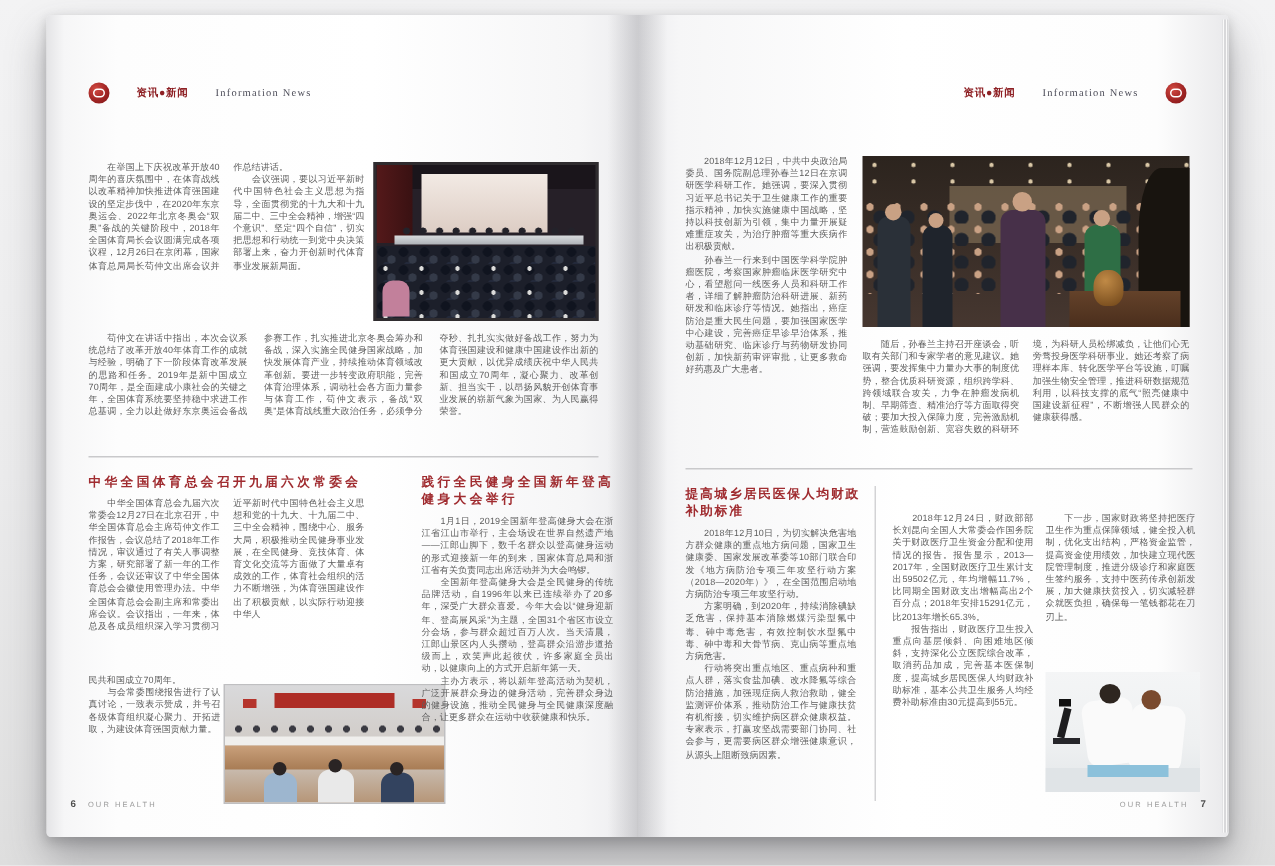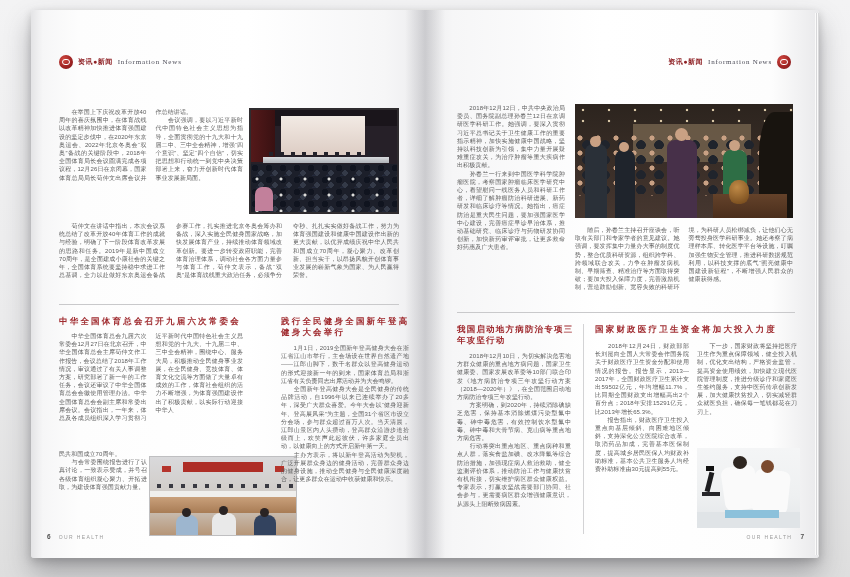--- a/index.html
+++ b/index.html
@@ -14,21 +14,21 @@
   .page-left { left:0; border-radius:3px 0 0 3px;
     background:linear-gradient(90deg,#e4e4e6 0%,#f6f6f7 3%,#fdfdfd 12%,#ffffff 55%,#f6f6f7 90%,#ececee 100%); }
   .page-right { right:0; border-radius:0 3px 3px 0;
     background:linear-gradient(90deg,#ebebed 0%,#f6f6f7 7%,#ffffff 45%,#fdfdfd 88%,#e9e9eb 100%); }
   .spine { position:absolute; left:374px; top:0; width:40px; height:548px; pointer-events:none;
     background:linear-gradient(90deg,rgba(90,90,98,0) 0%,rgba(90,90,98,.22) 50%,rgba(90,90,98,0) 100%); }
   .edge-right { position:absolute; right:0; top:3px; bottom:3px; width:4px;
     background:repeating-linear-gradient(90deg,#fafafa 0 1px,#d8d8da 1px 2px); }
 
   
-  .ph { position:absolute; top:44px; display:flex; align-items:center; gap:5px; height:16px; }
+  .ph { position:absolute; top:44px; display:flex; align-items:center; gap:18px; height:16px; }
   .ph-left { left:28px; }
   .ph-right { right:28px; }
   .logo { width:14px; height:14px; border-radius:50%; position:relative; flex:0 0 auto;
     background:radial-gradient(circle at 35% 32%, #d24a42 0%, #a02424 55%, #7d1717 100%); }
   .logo::before { content:""; position:absolute; left:3px; top:3.5px; right:3px; bottom:4px;
     border:1.3px solid #fff; border-radius:4px; }
   .h-cn { font-size:7px; font-weight:bold; color:#8e2024; letter-spacing:.5px; }
   .h-en { font-size:7px; color:#4c4c58; font-family:"Liberation Serif", serif; letter-spacing:.8px; }
 
   
@@ -241,26 +241,25 @@
             <div class="p2-counter"></div>
             <div class="p2-pot"></div>
           </figure>
           <div class="bodytext cols-2 a4-bottom">　　随后，孙春兰主持召开座谈会，听取有关部门和专家学者的意见建议。她强调，要发挥集中力量办大事的制度优势，整合优质科研资源，组织跨学科、跨领域联合攻关，力争在肿瘤发病机制、早期筛查、精准治疗等方面取得突破；要加大投入保障力度，完善激励机制，营造鼓励创新、宽容失败的科研环境，为科研人员松绑减负，让他们心无旁骛投身医学科研事业。她还考察了病理样本库、转化医学平台等设施，叮嘱加强生物安全管理，推进科研数据规范利用，以科技支撑的底气“照亮健康中国建设新征程”，不断增强人民群众的健康获得感。</div>
         </div>
       </div>
 
       <div class="rule-h" style="left:32px; top:302px; width:338px;"></div>
       <div class="rule-v" style="left:158px; top:314px; height:210px;"></div>
 
-      <h2 class="hl hl-sub a5-title">我国启动地方病防治专项三年攻坚行动</h2>
+      <h2 class="hl hl-sub a5-title">提高城乡居民医保人均财政补助标准</h2>
       <div class="bodytext a5-body">　　2018年12月10日，为切实解决危害地方群众健康的重点地方病问题，国家卫生健康委、国家发展改革委等10部门联合印发《地方病防治专项三年攻坚行动方案（2018—2020年）》，在全国范围启动地方病防治专项三年攻坚行动。
 　　方案明确，到2020年，持续消除碘缺乏危害，保持基本消除燃煤污染型氟中毒、砷中毒危害，有效控制饮水型氟中毒、砷中毒和大骨节病、克山病等重点地方病危害。
 　　行动将突出重点地区、重点病种和重点人群，落实食盐加碘、改水降氟等综合防治措施，加强现症病人救治救助，健全监测评价体系，推动防治工作与健康扶贫有机衔接，切实维护病区群众健康权益。专家表示，打赢攻坚战需要部门协同、社会参与，更需要病区群众增强健康意识，从源头上阻断致病因素。</div>
 
-      <h2 class="hl hl-sub a6-title">国家财政医疗卫生资金将加大投入力度</h2>
       <div class="a6-row">
         <div class="bodytext a6-col1">　　2018年12月24日，财政部部长刘昆向全国人大常委会作国务院关于财政医疗卫生资金分配和使用情况的报告。报告显示，2013—2017年，全国财政医疗卫生累计支出59502亿元，年均增幅11.7%，比同期全国财政支出增幅高出2个百分点；2018年安排15291亿元，比2013年增长65.3%。
 　　报告指出，财政医疗卫生投入重点向基层倾斜、向困难地区倾斜，支持深化公立医院综合改革，取消药品加成，完善基本医保制度，提高城乡居民医保人均财政补助标准，基本公共卫生服务人均经费补助标准由30元提高到55元。</div>
         <div class="a6-col2">
           <div class="bodytext">　　下一步，国家财政将坚持把医疗卫生作为重点保障领域，健全投入机制，优化支出结构，严格资金监管，提高资金使用绩效，加快建立现代医院管理制度，推进分级诊疗和家庭医生签约服务，支持中医药传承创新发展，加大健康扶贫投入，切实减轻群众就医负担，确保每一笔钱都花在刀刃上。</div>
           <figure class="photo-lab">
             <div class="p4-scope"></div>
             <div class="p4-eyep"></div>
             <div class="p4-scopebase"></div>
             <div class="p4-coat" style="left:26px; top:18px; width:34px; height:44px; transform:rotate(-8deg);"></div>

